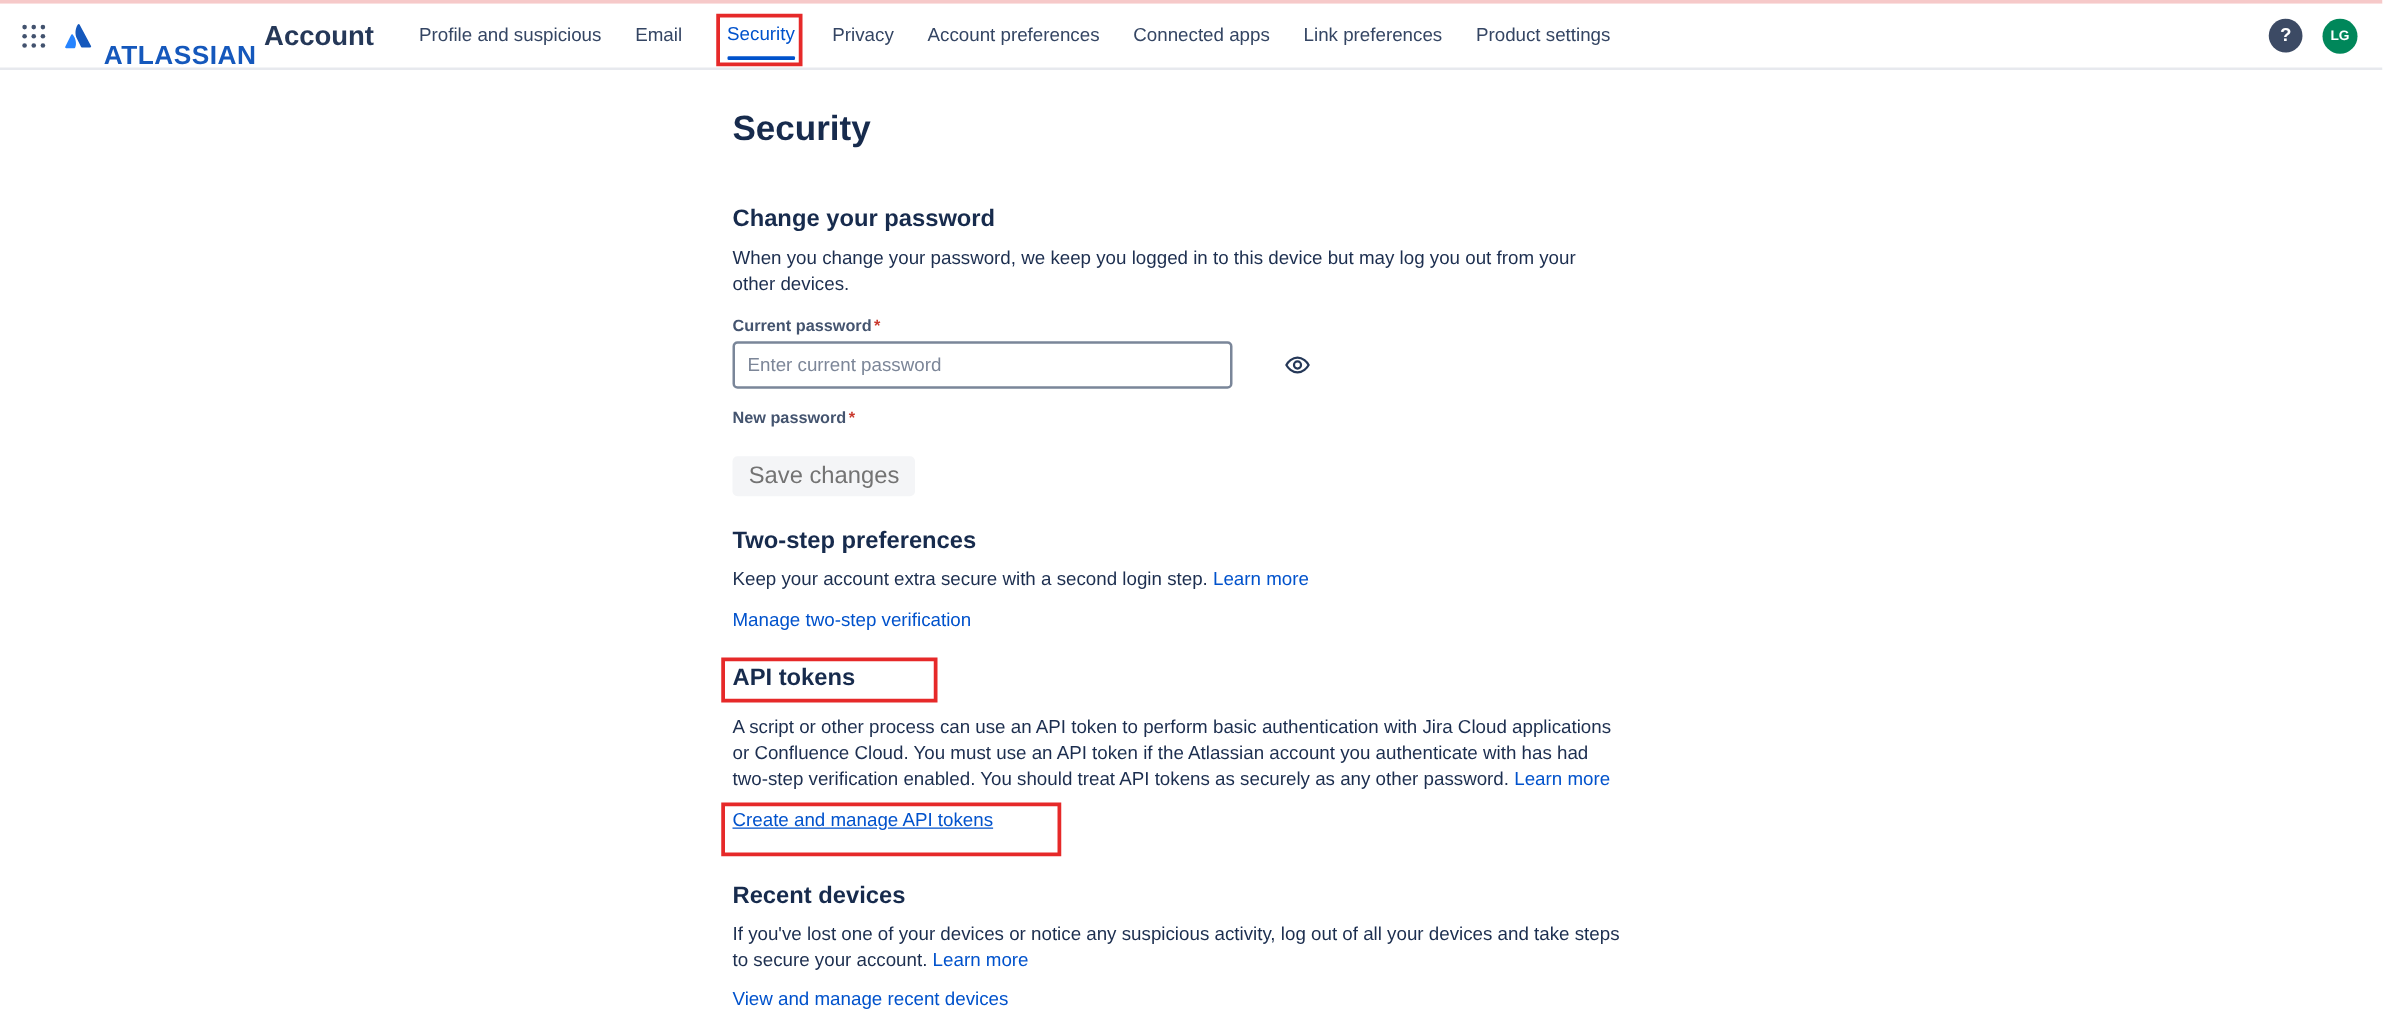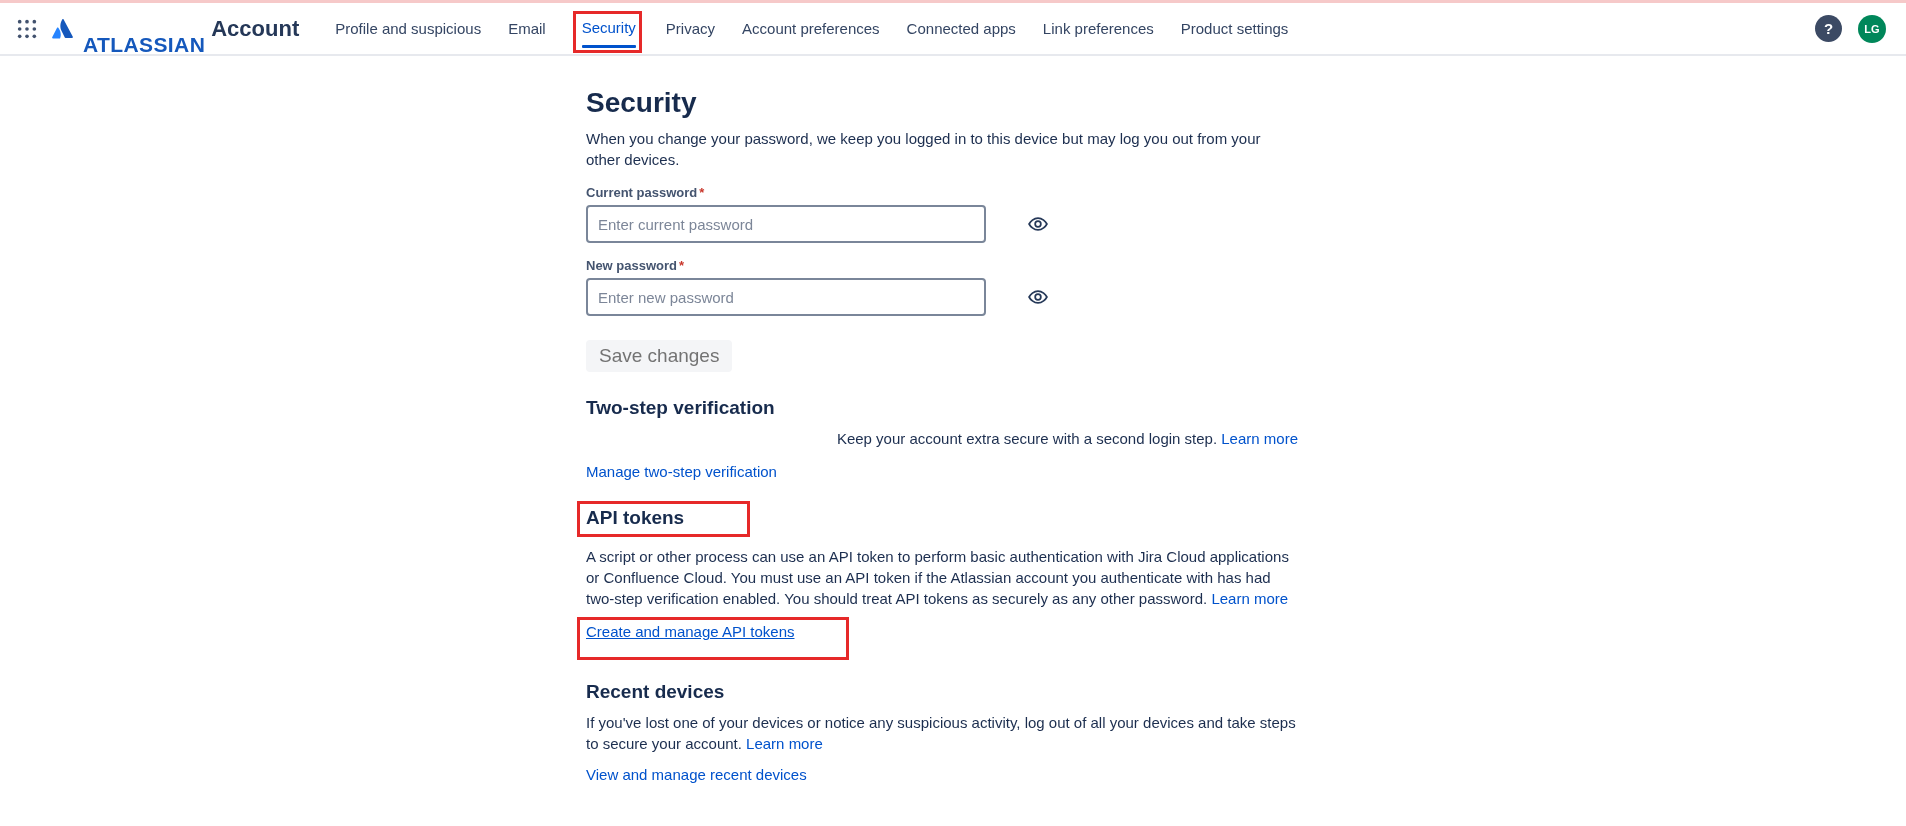--- a/index.html
+++ b/index.html
@@ -117,21 +117,21 @@
     margin-top: 24px;
     height: 32px;
     padding: 0 13px;
     background: #f4f5f7;
     color: #737373;
     border: none; border-radius: 4px;
     font-size: 19px; font-weight: 500;
     font-family: "Liberation Sans", sans-serif;
   }
   .mt-twostep { margin-top: 24px; }
-  .twostep-desc { margin-top: 12px; text-align: right; }
+  .twostep-desc { margin-top: 12px; }
   .twostep-link { margin-top: 13px; }
   .annotation-box {
     display: inline-block;
     border: 3px solid #e62929;
     margin-left: -9px;
     margin-top: 20px;
     padding: 2px 63px 5px 6px;
   }
   .annotation-box h2 { margin: 0; }
   .api-desc { margin-top: 6px; line-height: 19px; }
@@ -189,49 +189,41 @@
   <div class="nav-right">
     <div class="help-btn">?</div>
     <div class="avatar">LG</div>
   </div>
 </header>
 
 <main class="content">
   <h1 class="page-title">Security</h1>
 
   <section>
+    <h2 class="section-heading mt-change">Change your password</h2>
     <p class="desc">When you change your password, we keep you logged in to this device but may log you out from your other devices.</p>
 
     <label class="field-label"><span>Current password</span><span class="req">*</span></label>
     <div class="input-wrap">
       <input class="pw-input" type="text" placeholder="Enter current password" style="">
       <button class="eye-btn">
         <svg width="22" height="22" viewBox="0 0 24 24">
           <path d="M12 5.5c-4.6 0-8.4 3.9-9.7 6.5 1.3 2.6 5.1 6.5 9.7 6.5s8.4-3.9 9.7-6.5C20.4 9.4 16.6 5.5 12 5.5z" fill="none" stroke="#253858" stroke-width="1.9"></path>
           <circle cx="12" cy="12" r="3.1" fill="none" stroke="#253858" stroke-width="1.9"></circle>
         </svg>
       </button>
     </div>
 
     <label class="field-label"><span>New password</span><span class="req">*</span></label>
-    <div class="input-wrap">
-      <input class="pw-input" type="text" placeholder="Enter new password" style="">
-      <button class="eye-btn">
-        <svg width="22" height="22" viewBox="0 0 24 24">
-          <path d="M12 5.5c-4.6 0-8.4 3.9-9.7 6.5 1.3 2.6 5.1 6.5 9.7 6.5s8.4-3.9 9.7-6.5C20.4 9.4 16.6 5.5 12 5.5z" fill="none" stroke="#253858" stroke-width="1.9"></path>
-          <circle cx="12" cy="12" r="3.1" fill="none" stroke="#253858" stroke-width="1.9"></circle>
-        </svg>
-      </button>
-    </div>
 
     <button class="save-btn" disabled="">Save changes</button>
   </section>
 
   <section>
-    <h2 class="section-heading mt-twostep">Two-step verification</h2>
+    <h2 class="section-heading mt-twostep">Two-step preferences</h2>
     <p class="desc twostep-desc">
       <span>Keep your account extra secure with a second login step.</span>
       <a class="inline-link">Learn more</a>
     </p>
     <a class="block-link twostep-link">Manage two-step verification</a>
   </section>
 
   <section>
     <div class="annotation-box">
       <h2 class="section-heading">API tokens</h2>

